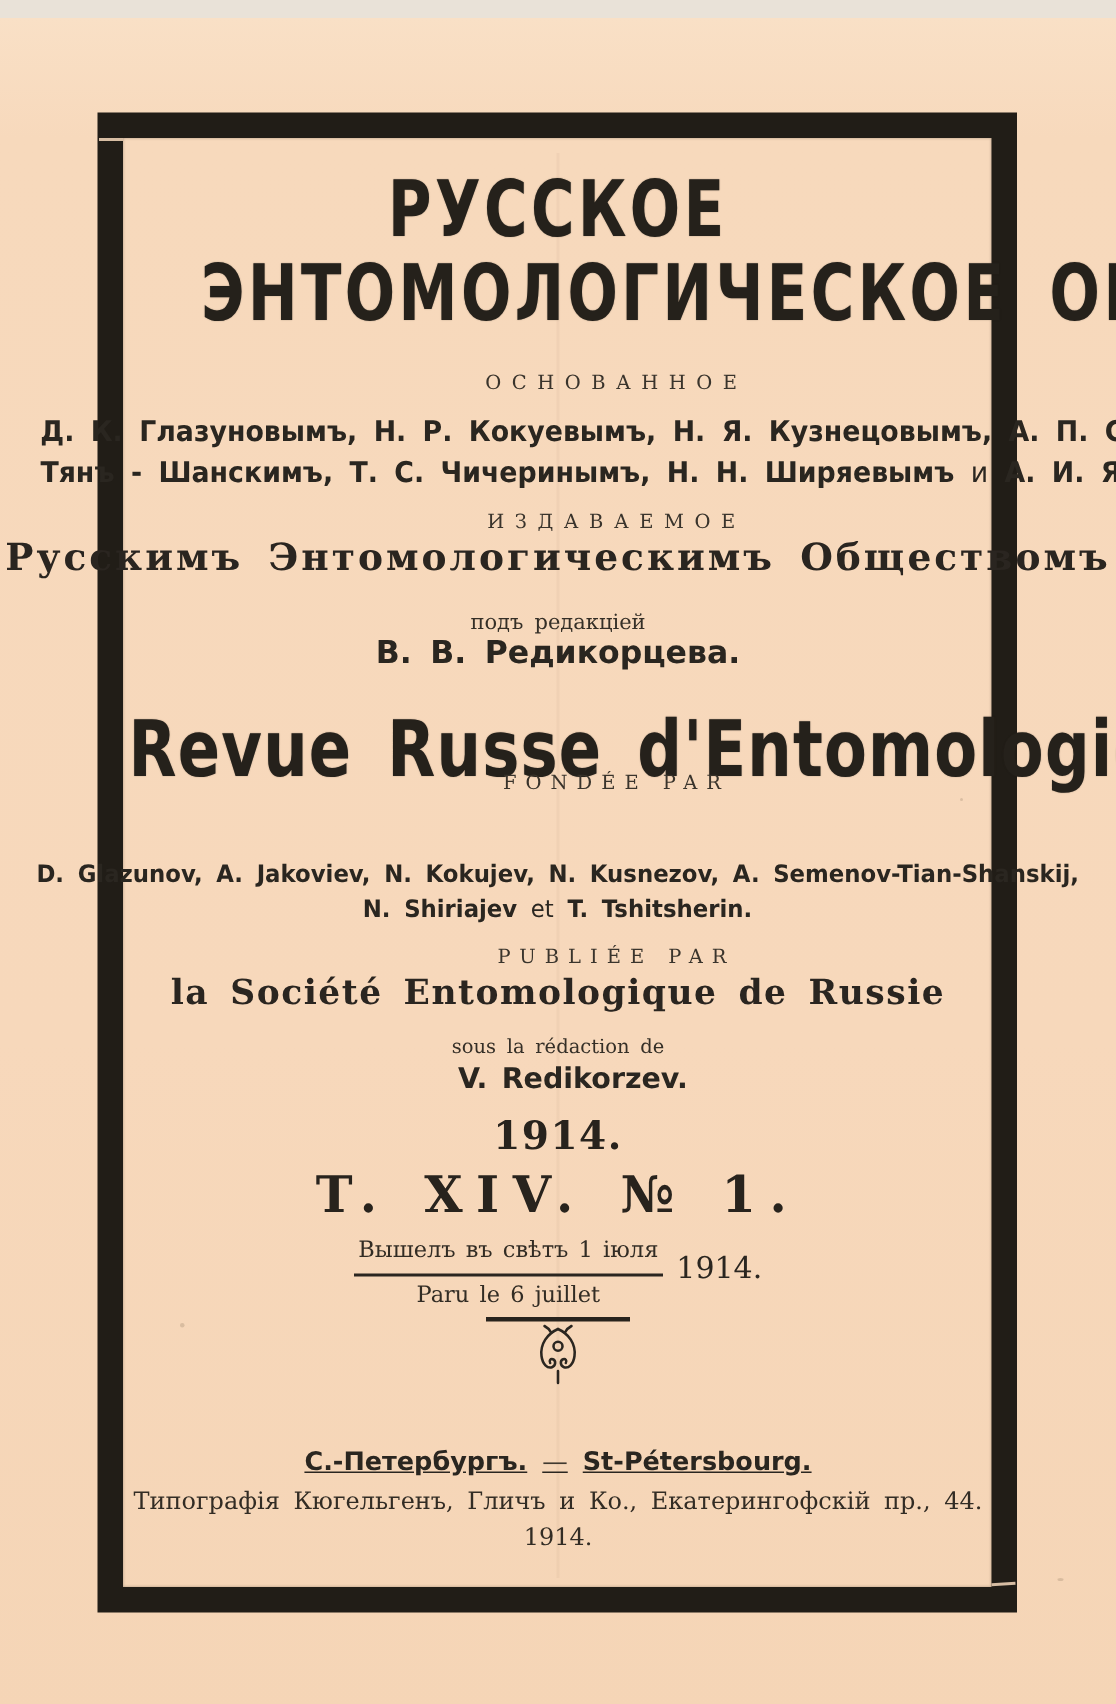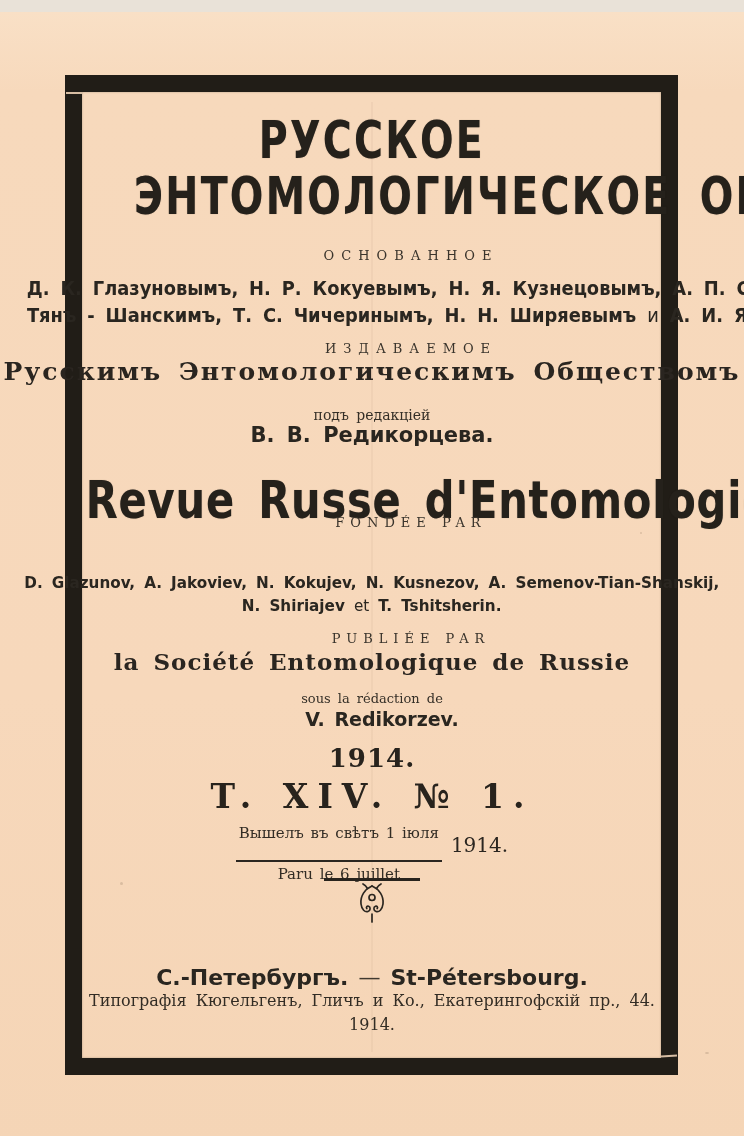--- a/index.html
+++ b/index.html
@@ -57,30 +57,30 @@
 
   .issue-year{font-weight:700;font-size:26px;letter-spacing:1px;color:#28231d;}
   .issue-volume{font-weight:700;font-size:33px;letter-spacing:9px;word-spacing:2px;
       color:#28231d;}
   .issue-volume .cond{transform:scaleY(1.02);}
 
   .release{position:absolute;top:812px;left:0;width:744px;
       display:flex;justify-content:center;align-items:flex-start;gap:9px;}
   .fraction{text-align:center;font-size:15px;color:#322c24;}
   .fraction .top{display:inline-block;border-bottom:2px solid #2b2620;
-      padding:0 3px 18px;word-spacing:2px;}
+      padding:0 3px 7px;word-spacing:2px;}
   .fraction .bottom{display:block;padding-top:3px;word-spacing:2px;}
   .release-year{font-size:20px;color:#2b2620;margin-top:9px;}
 
   .ornament{position:absolute;top:866px;left:0;width:744px;text-align:center;}
   .ornament .rule{display:block;margin:0 auto;width:96px;height:3px;background:#28231d;}
   .ornament svg{display:block;margin:-1px auto 0;}
 
   .imprint-city{font-family:"DejaVu Sans", sans-serif;font-weight:700;
-      font-size:22px;color:#2a2620;word-spacing:2px;}
+      font-size:17px;color:#2a2620;word-spacing:2px;text-decoration:underline;}
   .imprint-city .sep{font-family:"DejaVu Serif", serif;font-weight:400;color:#40392f;
       padding:0 10px;}
   .imprint-printer{font-size:16px;word-spacing:4px;color:#322c24;}
   .imprint-year{font-size:16px;color:#322c24;}
 
   .speck{position:absolute;border-radius:50%;background:rgba(90,70,50,.18);}
 </style>
 </head>
 <body>
 

